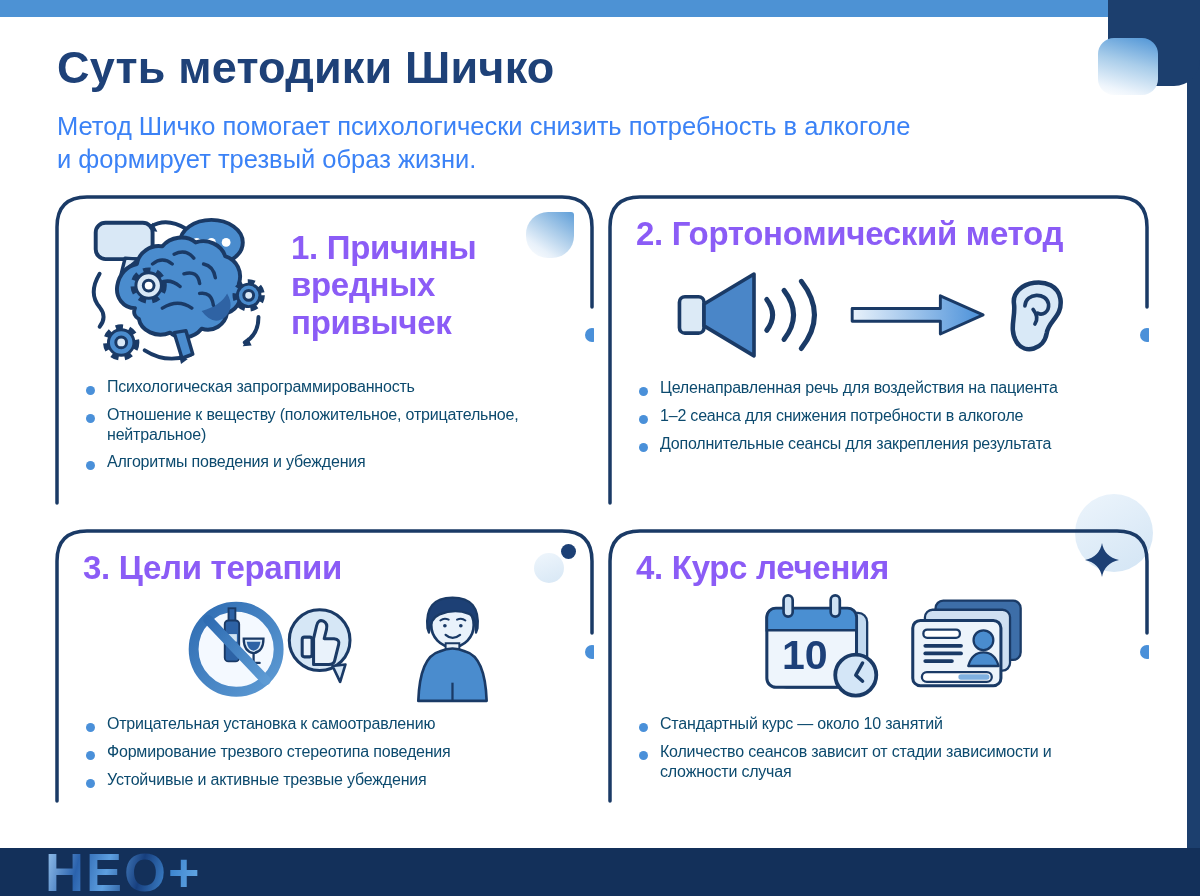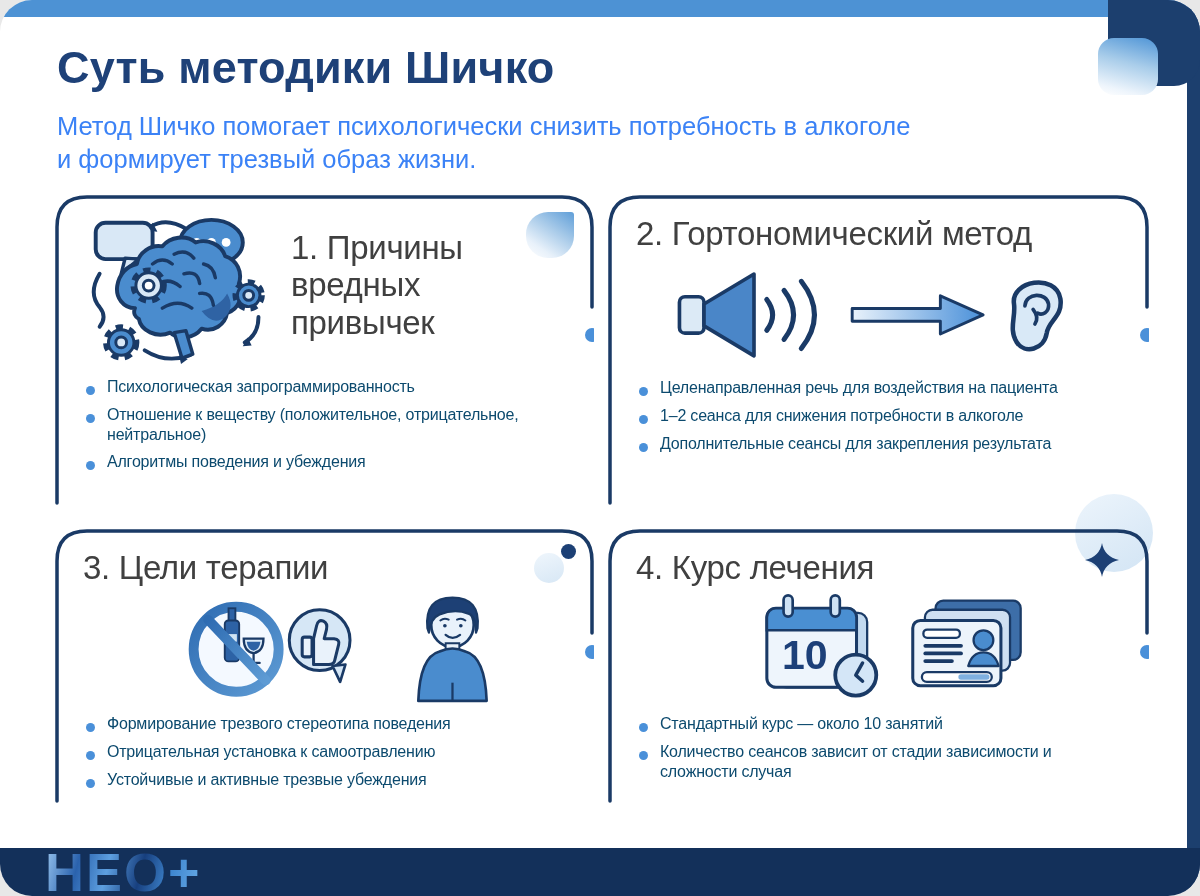--- a/index.html
+++ b/index.html
@@ -2,21 +2,20 @@
 <html lang="ru"><head>
 <meta charset="utf-8">
 <style>
   * { margin:0; padding:0; box-sizing:border-box; }
   html,body { background:#e8e8e8; }
   .page {
     position:relative; width:1200px; height:896px;
     background:#ffffff; overflow:hidden;
     font-family:"Liberation Sans","DejaVu Sans",sans-serif;
     color:#0d0d0d;
-    border-radius:32px;
   }
   .topbar { position:absolute; top:0; left:0; right:0; height:17px; background:#4d92d4; z-index:1; }
   .right-strip { position:absolute; top:0; right:0; bottom:0; width:13px; background:#1c3f6e; z-index:2; }
   .corner-blob { position:absolute; top:0; right:0; width:92px; height:86px; background:#1c3f6e; border-radius:0 0 26px 48px; z-index:3; }
   .corner-square { position:absolute; top:38px; right:42px; width:60px; height:57px; border-radius:16px;
     background:linear-gradient(195deg,#4e94d6 0%,#a9cdea 45%,#eef5fc 85%,#ffffff 100%); z-index:4; }
 
   .header { position:absolute; left:57px; top:42px; width:1000px; z-index:5; }
   .page-title { font-size:45px; font-weight:800; letter-spacing:.2px; color:#1e4178; }
   .subtitle { margin-top:16px; font-size:25.5px; line-height:1.28; color:#3b82f6; }
@@ -25,21 +24,21 @@
   .grid {
     position:absolute; left:57px; top:197px; width:1090px; z-index:5;
     display:grid; grid-template-columns:535px 537px; grid-template-rows:326px 284px;
     column-gap:18px; row-gap:8px;
   }
   .card { position:relative; }
   .card-border { position:absolute; top:-2px; left:-2px; z-index:4; pointer-events:none; }
   .card-inner { position:relative; z-index:5; padding:16px 26px 0 26px; }
 
   .card1-head { display:flex; align-items:flex-start; gap:10px; }
-  .card-title { font-size:33px; font-weight:400; line-height:1.13; color:#404040; letter-spacing:-.3px; }
+  .card-title { font-size:33px; font-weight:700; line-height:1.13; color:#8b5cf6; letter-spacing:-.3px; }
   .card1 .card-title { margin-top:16px; max-width:235px; }
   .row-title { margin-top:2px; }
 
   ul.bullets { list-style:none; margin-top:14px; }
   ul.bullets li {
     position:relative; padding-left:24px; margin-bottom:8px;
     font-size:16px; line-height:1.24; letter-spacing:-.2px; color:#0c4a6e;
   }
   ul.bullets li::before {
     content:""; position:absolute; left:3px; top:9px;
@@ -229,22 +228,22 @@
             <circle cx="45" cy="43" r="2.4" fill="#1a3a66"></circle>
             <circle cx="66" cy="43" r="2.4" fill="#1a3a66"></circle>
             <path d="M39,36 q5,-4 11,-1 M61,35 q6,-3 11,1" fill="none" stroke="#1a3a66" stroke-width="2.6" stroke-linecap="round"></path>
             <path d="M46,55 q9,8 19,0" fill="none" stroke="#1a3a66" stroke-width="3" stroke-linecap="round"></path>
             <path d="M46,66 h18 v9 q-9,6 -18,0 z" fill="#e9f2fb" stroke="#1a3a66" stroke-width="2.5"></path>
             <path d="M10,142 Q12,84 38,77 Q47,73 55,73 Q63,73 72,77 Q98,84 100,142 Z" fill="#4a8cce" stroke="#1a3a66" stroke-width="3.5" stroke-linejoin="round"></path>
             <path d="M55,118 v24" stroke="#1a3a66" stroke-width="3"></path>
           </g>
         </svg>
         <ul class="bullets">
+          <li>Отрицательная установка к самоотравлению</li>
           <li>Формирование трезвого стереотипа поведения</li>
-          <li>Отрицательная установка к самоотравлению</li>
           <li>Устойчивые и активные трезвые убеждения</li>
         </ul>
       </div>
     </section>
 
     <section class="card card4">
       <svg class="card-border" width="541" height="274" viewBox="0 0 541 274">
         <path d="M2,272 L2,32 Q2,2 32,2 L509,2 Q539,2 539,32 L539,104" fill="none" stroke="#1a3a66" stroke-width="3.5" stroke-linecap="round"></path>
         <circle cx="539" cy="123" r="7" fill="#4a90d9"></circle>
       </svg>

